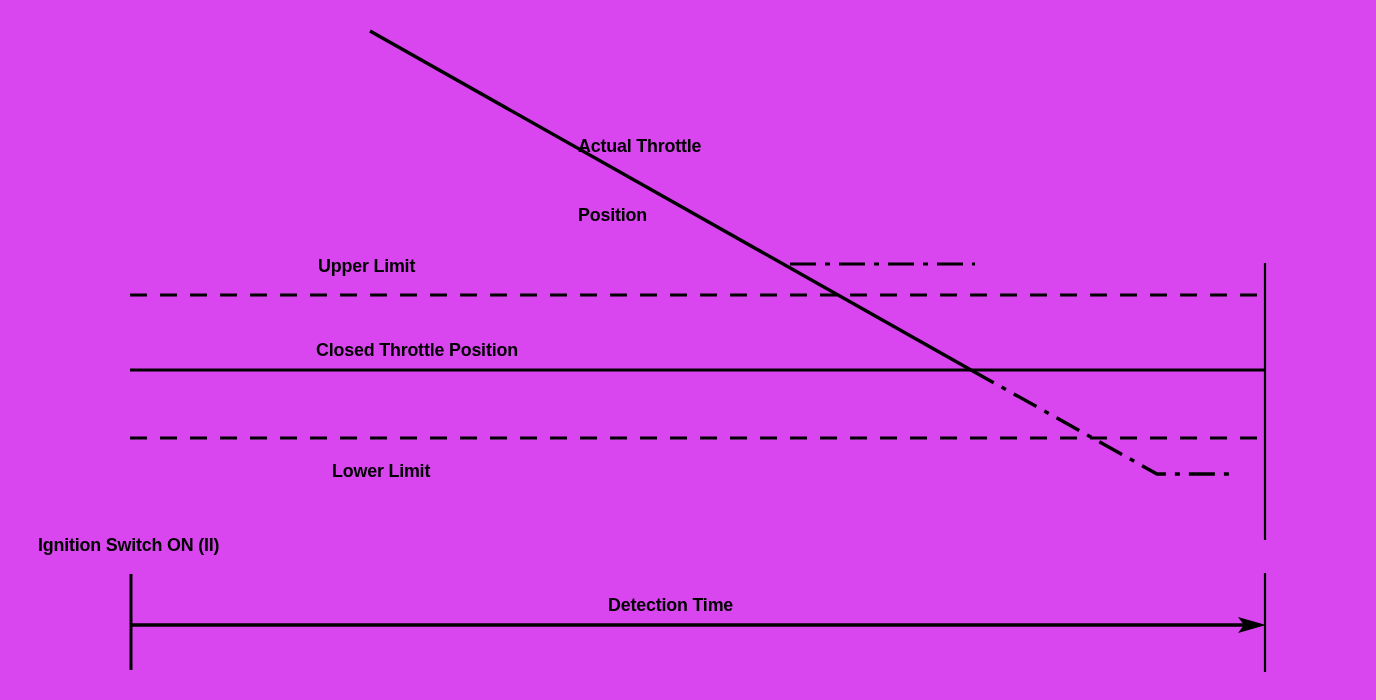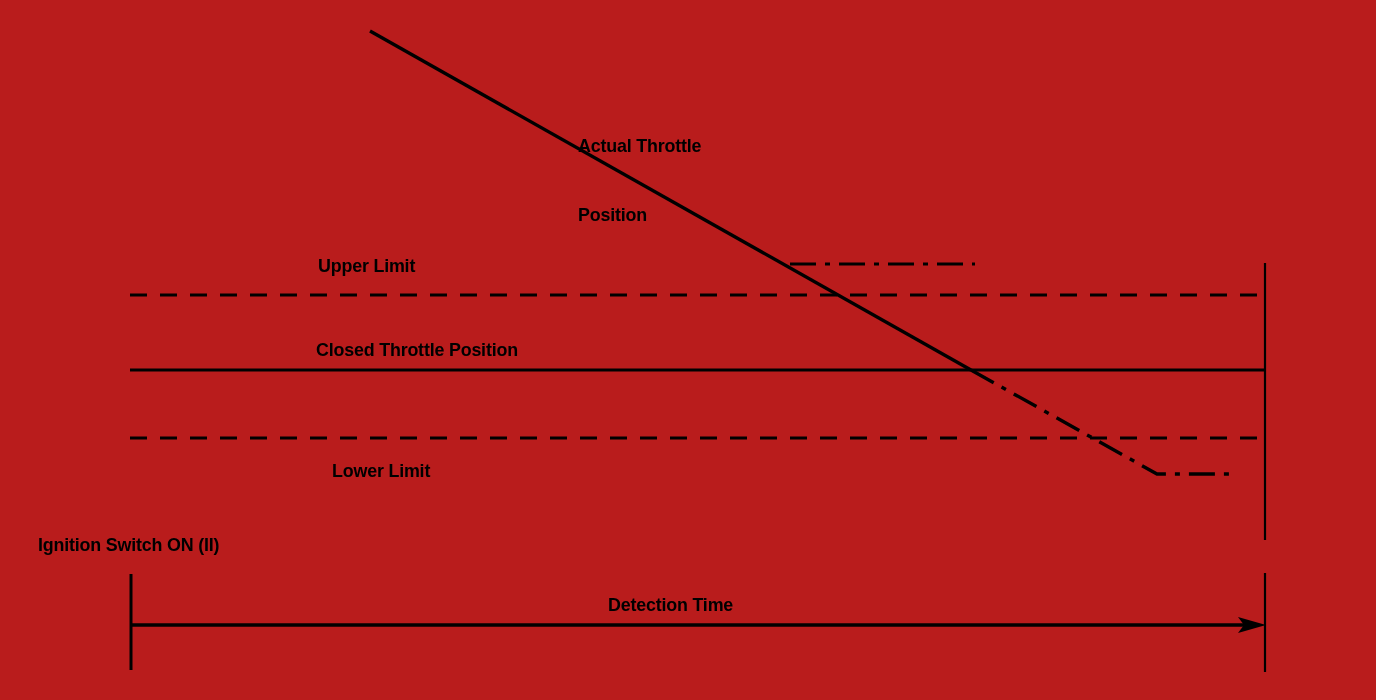--- a/index.html
+++ b/index.html
@@ -10,21 +10,21 @@
   body {
     width: 1376px;
     height: 700px;
     font-family: "Liberation Sans", sans-serif;
     overflow: hidden;
   }
   #diagram-root {
     position: relative;
     width: 1376px;
     height: 700px;
-    background: #b91c1c;
+    background: #d946ef;
   }
   svg.diagram-canvas {
     position: absolute;
     top: 0;
     left: 0;
     width: 1376px;
     height: 700px;
     display: block;
   }
   .diagram-label {

